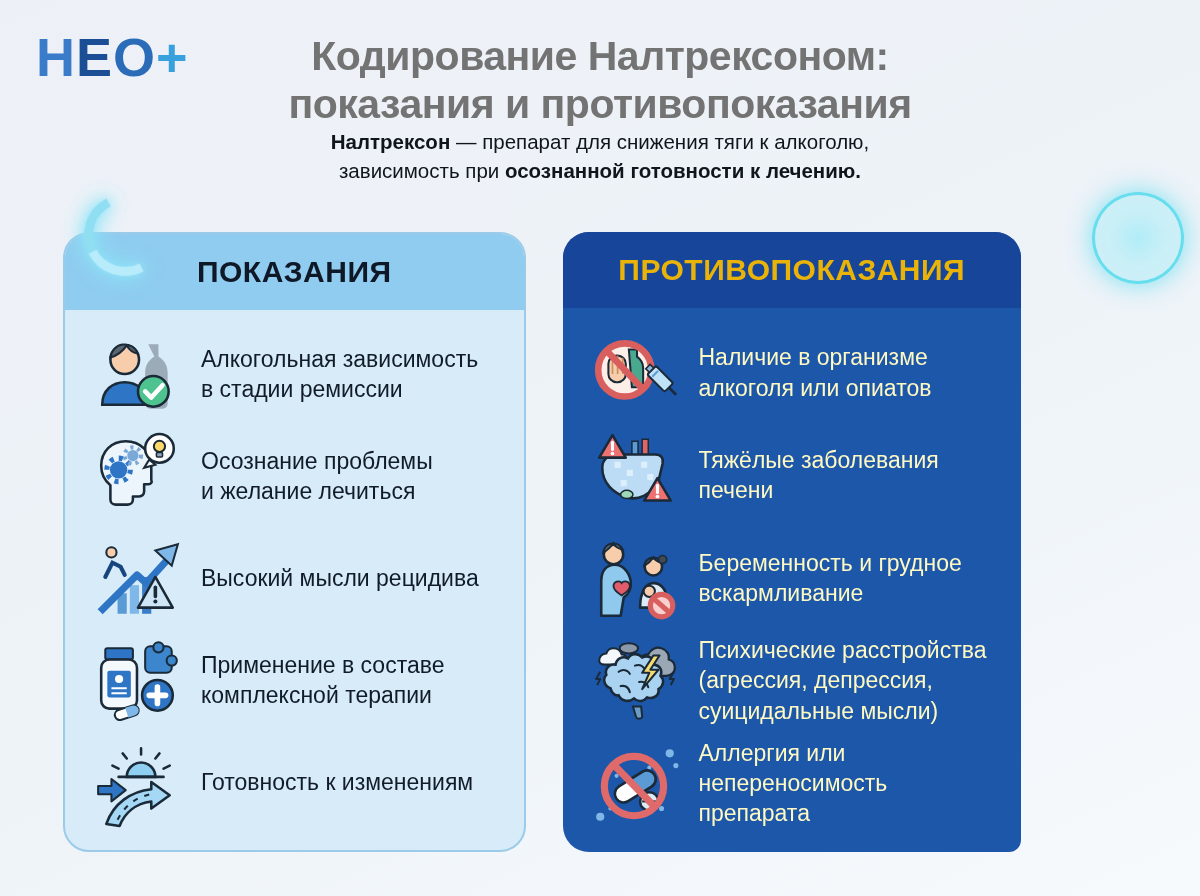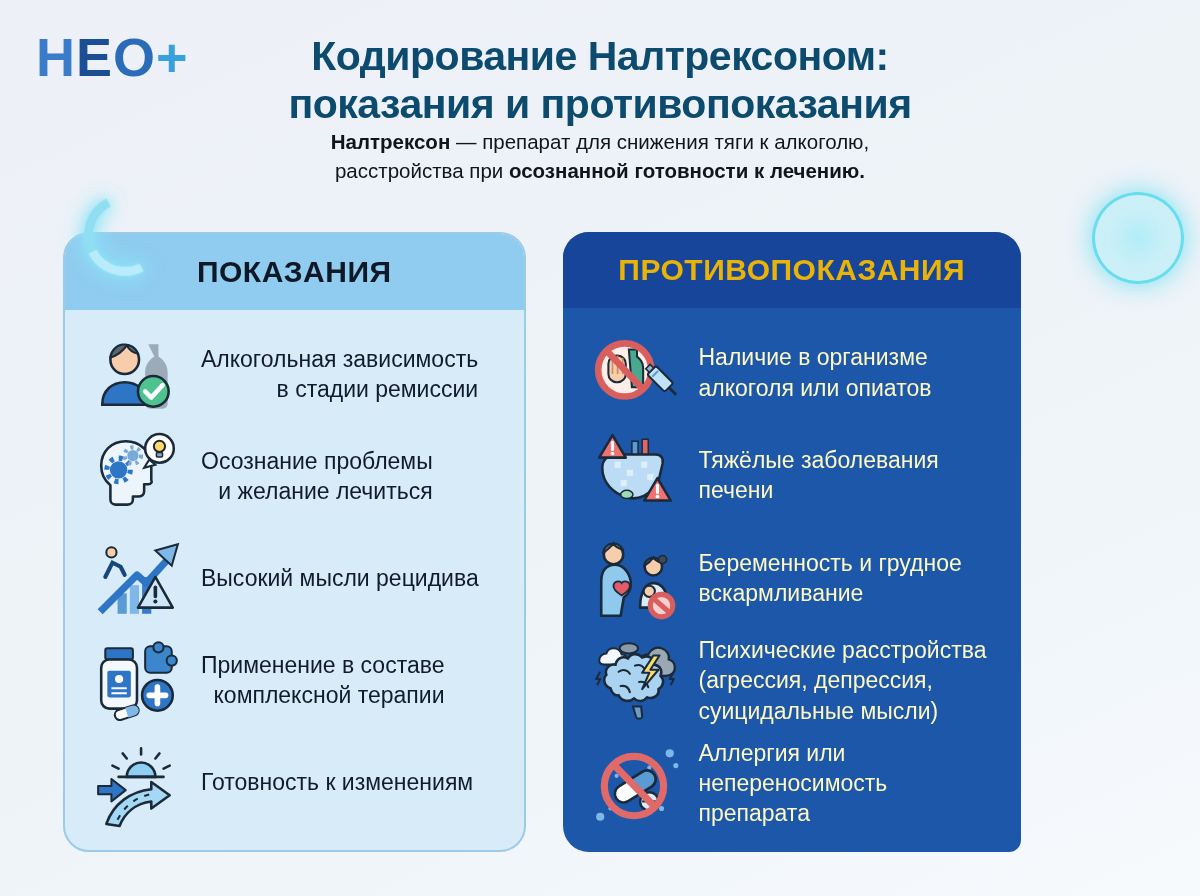--- a/index.html
+++ b/index.html
@@ -10,21 +10,21 @@
     position:relative; overflow:hidden;
   }
   
   .logo { position:absolute; left:36px; top:30px; font-size:54px; font-weight:900;
           letter-spacing:1px; line-height:1; }
   .logo .l1{ color:#3a7cc9; }
   .logo .l2{ color:#1c4e96; }
   .logo .l3{ color:#2b6cb8; }
   .logo .l4{ color:#38a0dd; }
   .title { position:absolute; top:32px; left:0; right:0; text-align:center;
-           font-size:41px; font-weight:800; color:#0c4a6e; line-height:1.18;
+           font-size:41px; font-weight:800; color:#737373; line-height:1.18;
            letter-spacing:-0.5px; }
   .subtitle { position:absolute; top:128px; left:0; right:0; text-align:center;
               font-size:20.5px; color:#10151c; line-height:1.4; }
   .subtitle b { font-weight:700; }
   
   .panels { position:absolute; top:232px; left:63px; width:958px; height:620px;
             display:flex; gap:37px; z-index:1; }
   .panel { flex:1; display:flex; flex-direction:column; }
   .panel-light { background:#d7ebf9; border:2px solid #9bcbe8;
                  border-radius:26px; overflow:hidden; }
@@ -33,21 +33,21 @@
                   justify-content:center; font-size:30px; font-weight:800;
                   letter-spacing:0.5px; }
   .panel-light .panel-header { background:#8fccef; color:#0f1826; }
   .panel-dark  .panel-header { background:#16459a; color:#eab308; }
   .panel-body { flex:1; display:flex; flex-direction:column;
                 justify-content:space-evenly; padding:8px 14px 12px 22px; }
   .item { display:flex; align-items:center; }
   .item .icon { flex:0 0 102px; display:flex; justify-content:center; align-items:center; }
   .item-text { white-space:pre-line; font-size:23px; line-height:1.32;
                margin-left:12px; }
-  .panel-light .item-text { color:#121c28; font-weight:500;text-align:right; }
+  .panel-light .item-text { color:#121c28; font-weight:500; }
   .panel-dark  .item-text { color:#fef9c3; font-weight:400; }
   
   .bubble-crescent { position:absolute; left:84px; top:194px; width:82px; height:82px;
     border-radius:50%; border:9px solid transparent;
     border-left-color:#8fdef2; border-bottom-color:#b9ecfa;
     transform:rotate(18deg);
     filter:drop-shadow(0 0 10px rgba(120,220,245,.95)) drop-shadow(0 0 4px rgba(160,235,250,.9));
     z-index:2; }
   .glow-ring { position:absolute; left:1092px; top:192px; width:92px; height:92px;
     border-radius:50%; border:3px solid rgba(86,220,236,.9);
@@ -63,21 +63,21 @@
   <span class="l1">Н</span><span class="l2">Е</span><span class="l3">О</span><span class="l4">+</span>
 </div>
 
 <div class="title">
   <div>Кодирование Налтрексоном:</div>
   <div>показания и противопоказания</div>
 </div>
 
 <div class="subtitle">
   <div><b>Налтрексон</b><span> — препарат для снижения тяги к алкоголю,</span></div>
-  <div><span>расстройства при </span><b>осознанной готовности к лечению.</b></div>
+  <div><span>зависимость при </span><b>осознанной готовности к лечению.</b></div>
 </div>
 
 <div class="panels">
 
   <div class="panel panel-light">
     <div class="panel-header">ПОКАЗАНИЯ</div>
     <div class="panel-body">
 
       <div class="item">
         <span class="icon">

